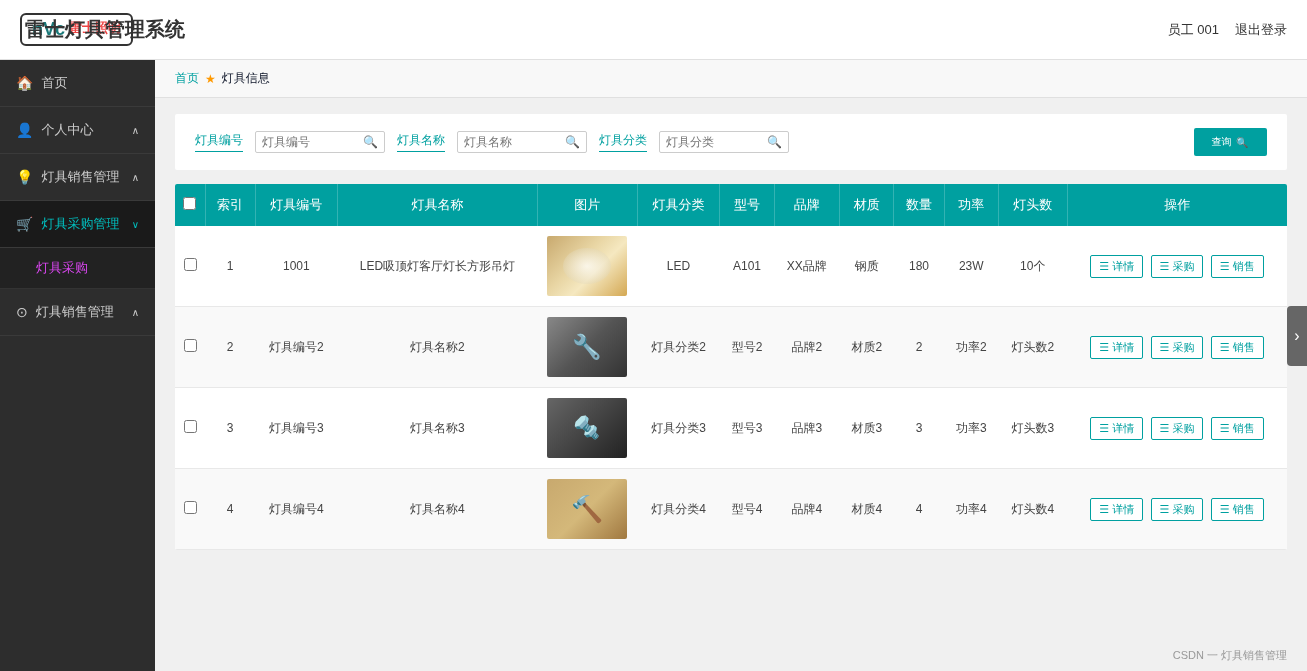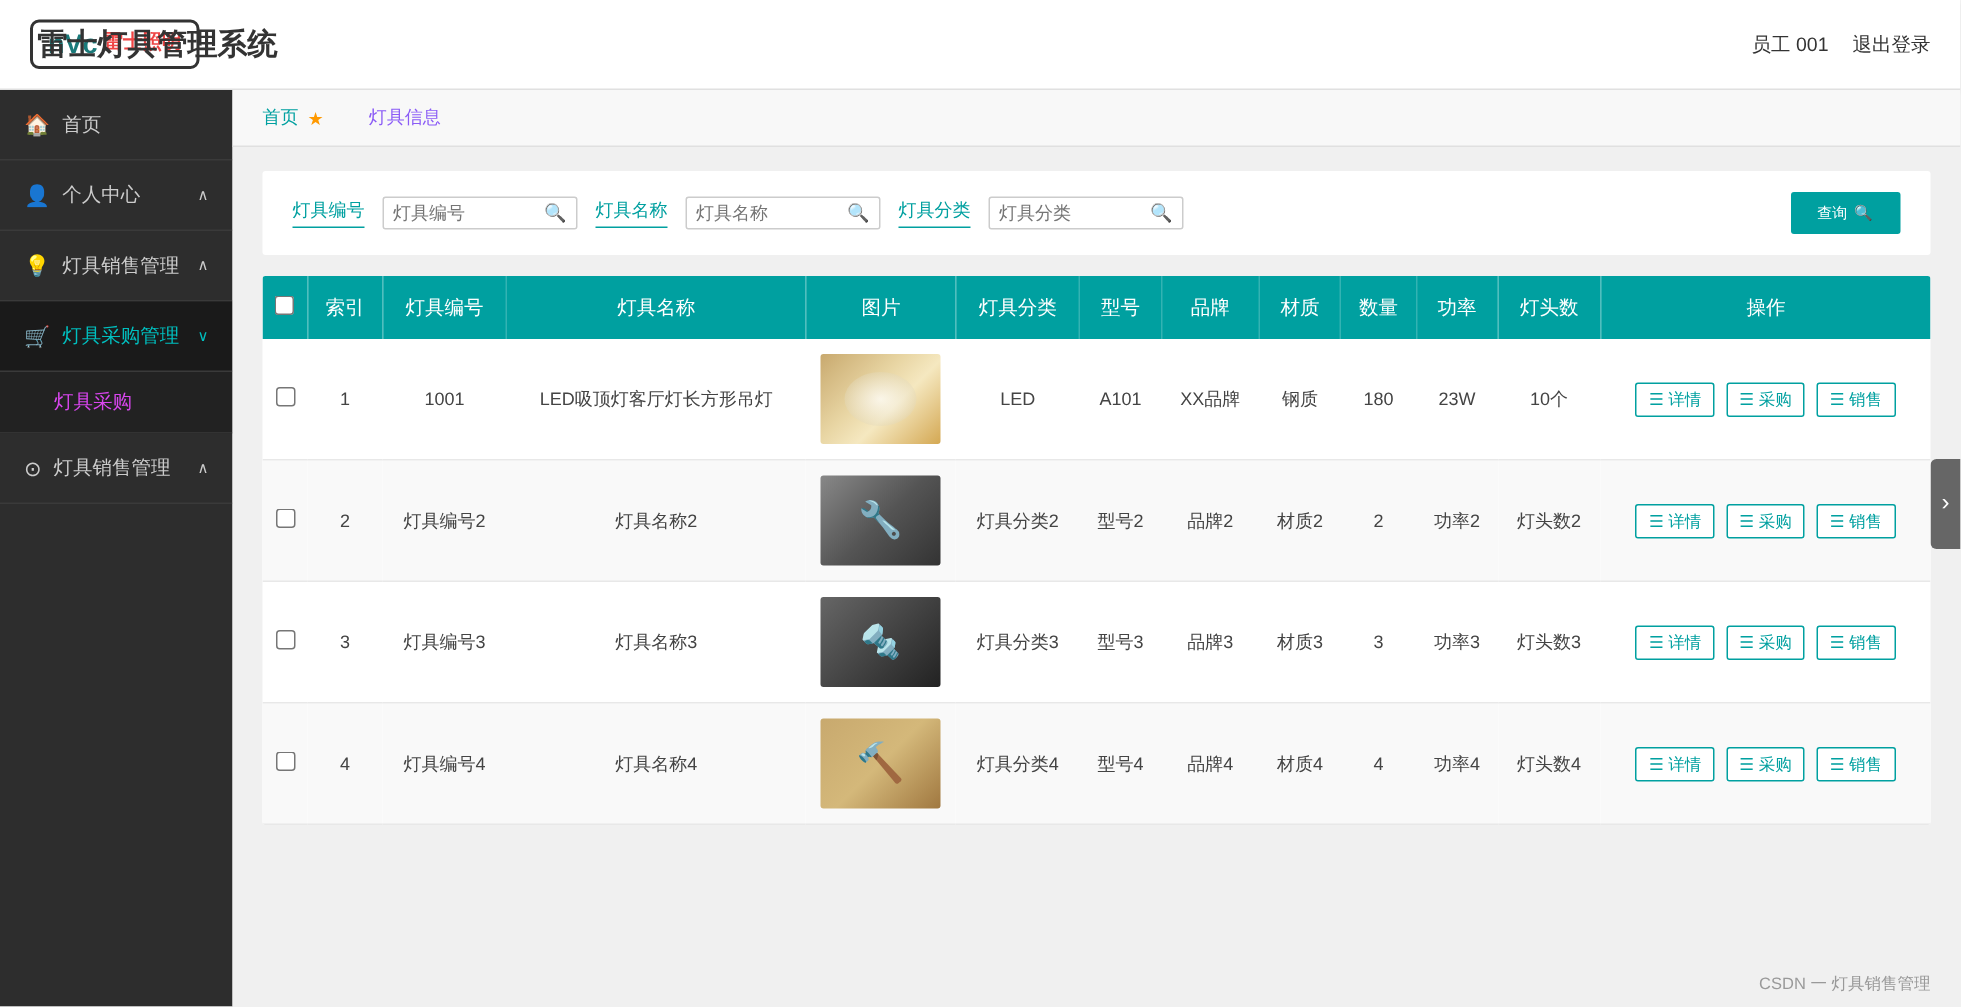--- a/index.html
+++ b/index.html
@@ -105,21 +105,21 @@
       padding: 10px 20px;
       background: #f8f8f8;
       border-bottom: 1px solid #e0e0e0;
       display: flex;
       align-items: center;
       gap: 6px;
       font-size: 12px;
     }
     .breadcrumb a { color: #00a0a0; text-decoration: none; }
     .breadcrumb .star { color: #f90; }
-    .breadcrumb .current { color: #8b5cf6; margin-left: 24px; }
+    .breadcrumb .current { color: #0f172a; }
 
     
     .content {
       padding: 16px 20px;
     }
 
     
     .search-bar {
       background: #fff;
       padding: 14px 20px;

